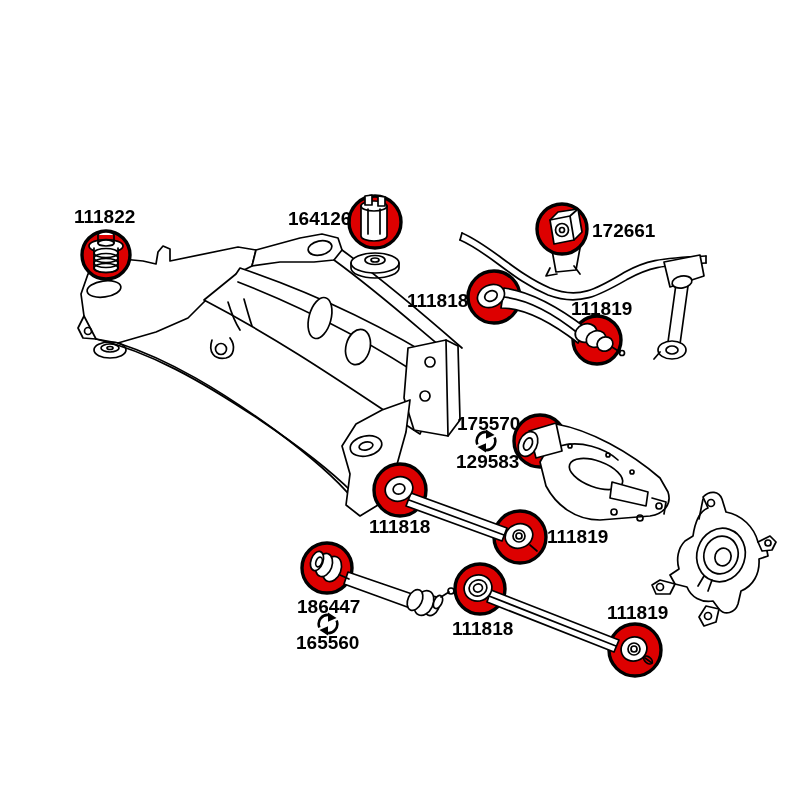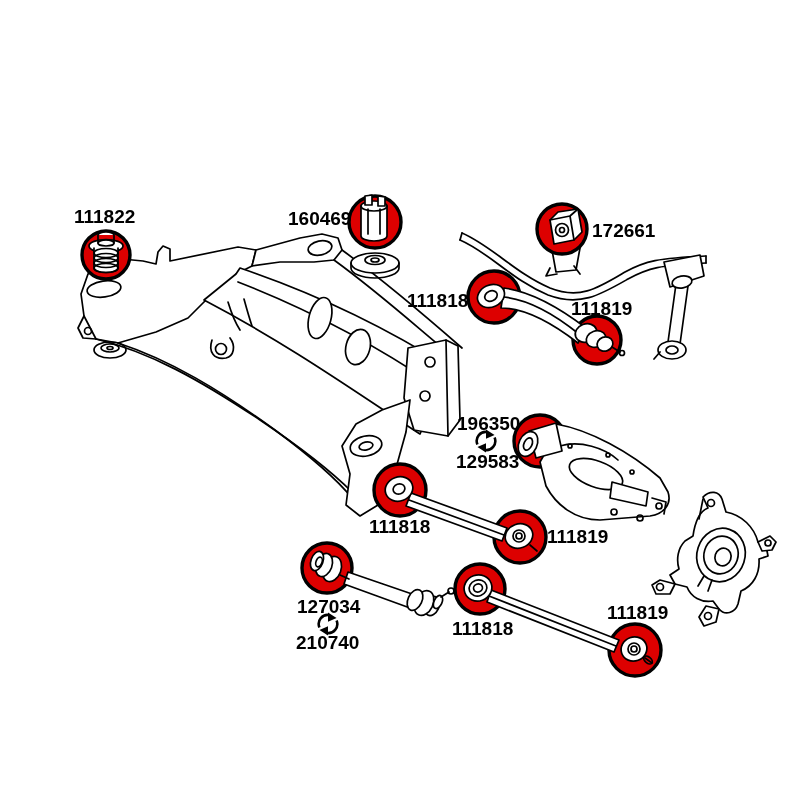--- a/index.html
+++ b/index.html
@@ -224,30 +224,30 @@
       <circle cx="660" cy="587" r="3.5"></circle>
       <path class="wfill" d="M758,542 L770,536 L776,542 L772,550 L762,551 Z"></path>
       <circle cx="768" cy="543" r="3"></circle>
       <path class="wfill" d="M719,609 L716,622 L704,626 L699,617 L706,606 Z"></path>
       <circle cx="708" cy="616" r="3.5"></circle>
       <path d="M704,576 L698,586 M712,580 L708,591"></path>
     </g>
   </svg>
 
   <div class="callout" style="left:74px;top:207px">111822</div>
-  <div class="callout" style="left:288px;top:209px">160469</div>
+  <div class="callout" style="left:288px;top:209px">164126</div>
   <div class="callout" style="left:592px;top:221px">172661</div>
   <div class="callout" style="left:407px;top:291px">111818</div>
   <div class="callout" style="left:571px;top:299px">111819</div>
-  <div class="callout" style="left:457px;top:414px">196350</div>
+  <div class="callout" style="left:457px;top:414px">175570</div>
   <div class="callout" style="left:456px;top:452px">129583</div>
   <div class="callout" style="left:369px;top:517px">111818</div>
   <div class="callout" style="left:547px;top:527px">111819</div>
-  <div class="callout" style="left:297px;top:597px">127034</div>
-  <div class="callout" style="left:296px;top:633px">210740</div>
+  <div class="callout" style="left:297px;top:597px">186447</div>
+  <div class="callout" style="left:296px;top:633px">165560</div>
   <div class="callout" style="left:452px;top:619px">111818</div>
   <div class="callout" style="left:607px;top:603px">111819</div>
 
   <svg class="swapicon" style="left:474px;top:429px" viewBox="-14 -14 28 28">
     <path d="M -10,4 A 10.5,10.5 0 0 1 2,-10.3"></path>
     <polygon points="0,-13.5 10,-7 0,-2.5"></polygon>
     <path d="M 10,-4 A 10.5,10.5 0 0 1 -2,10.3"></path>
     <polygon points="0,13.5 -10,7 0,2.5"></polygon>
   </svg>
   <svg class="swapicon" style="left:316px;top:612px" viewBox="-14 -14 28 28">

